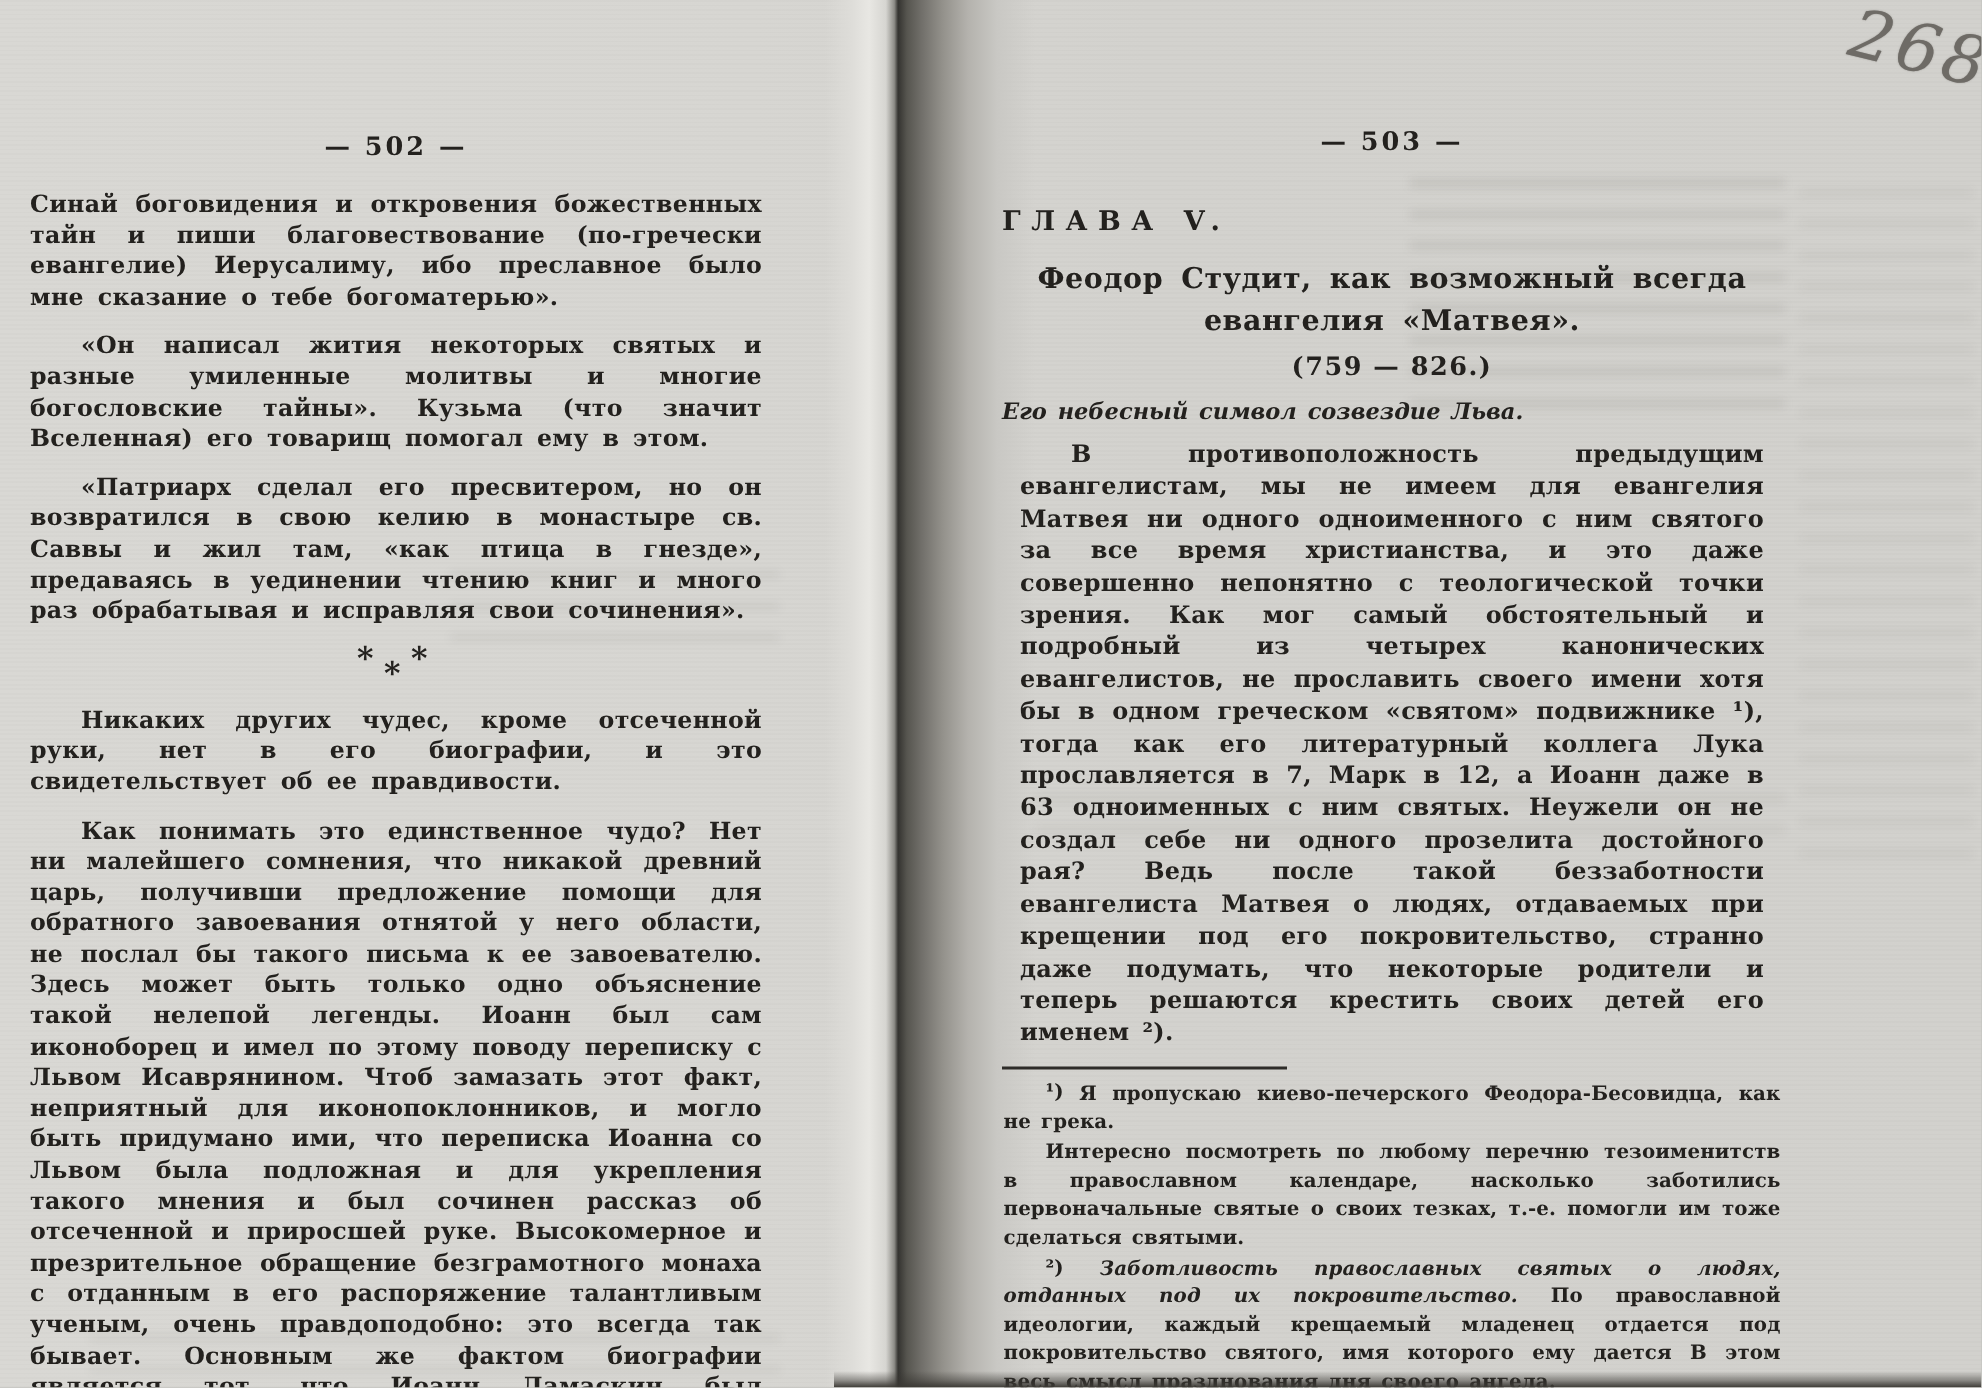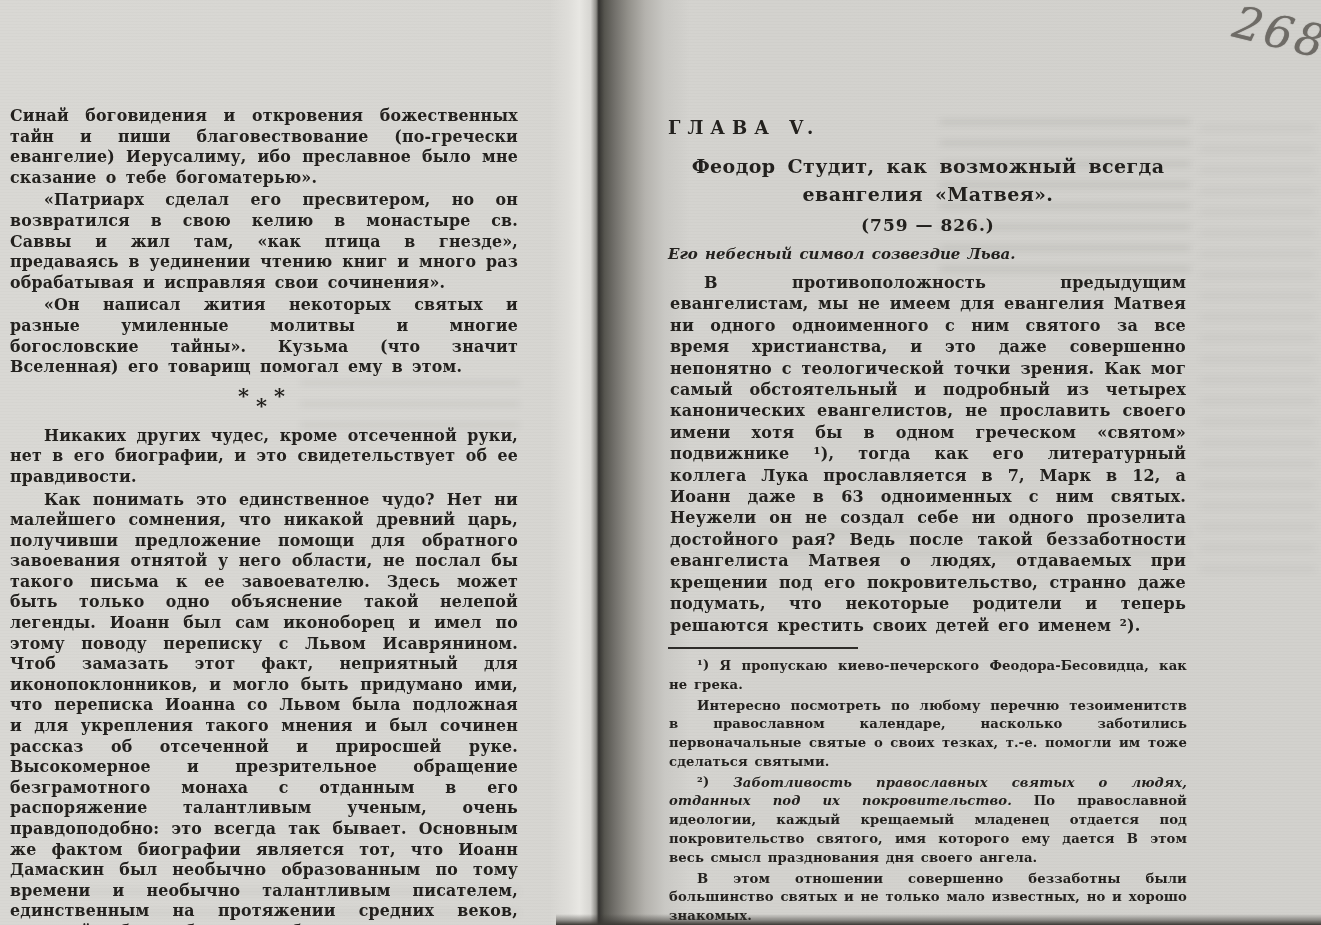--- a/index.html
+++ b/index.html
@@ -44,21 +44,21 @@
   .page{position:absolute;top:0;}
   .page-left{left:8px;top:88px;width:512px;}
   .page-right{left:668px;top:85px;width:520px;}
   .page-num{
     text-align:center;font-size:17px;font-weight:bold;letter-spacing:2px;
     color:var(--ink);
   }
   
   .flow{margin-top:18px;}
   .para{
-    margin:2px;text-align:justify;
+    margin:12px;text-align:justify;
     font-size:15.8px;line-height:20.6px;font-weight:bold;
     word-spacing:3.5px;letter-spacing:0.2px;
     text-indent:34px;
   }
   .para.noindent{text-indent:0;}
   .page-right .para{font-size:16px;line-height:21.4px;word-spacing:3px;}
   
   .sep{position:relative;height:28px;margin:9px 0 11px 0;}
   .sep span{position:absolute;font-size:21px;font-weight:bold;line-height:14px;}
   .sep .s1{left:calc(50% - 26px);top:2px;}
@@ -116,38 +116,40 @@
 
 <div class="scan">
 
   <div class="smudge sm1"></div>
   <div class="smudge sm2"></div>
   <div class="smudge sm3"></div>
   <div class="smudge sm4"></div>
   <div class="smudge sm5"></div>
 
   <div class="page page-left">
+    <div class="page-num">— 502 —</div>
     <div class="flow">
       <p class="para noindent">Синай боговидения и откровения божественных тайн и пиши благовествование (по-гречески евангелие) Иерусалиму, ибо преславное было мне сказание о тебе богоматерью».</p>
+      <p class="para">«Он написал жития некоторых святых и разные умиленные молитвы и многие богословские тайны». Кузьма (что значит Вселенная) его товарищ помогал ему в этом.</p>
       <p class="para">«Патриарх сделал его пресвитером, но он возвратился в свою келию в монастыре св. Саввы и жил там, «как птица в гнезде», предаваясь в уединении чтению книг и много раз обрабатывая и исправляя свои сочинения».</p>
-      <p class="para">«Он написал жития некоторых святых и разные умиленные молитвы и многие богословские тайны». Кузьма (что значит Вселенная) его товарищ помогал ему в этом.</p>
       <div class="sep">
         <span class="s1">*</span>
         <span class="s2">*</span>
         <span class="s3">*</span>
       </div>
       <p class="para">Никаких других чудес, кроме отсеченной руки, нет в его биографии, и это свидетельствует об ее правдивости.</p>
       <p class="para">Как понимать это единственное чудо? Нет ни малейшего сомнения, что никакой древний царь, получивши предложение помощи для обратного завоевания отнятой у него области, не послал бы такого письма к ее завоевателю. Здесь может быть только одно объяснение такой нелепой легенды. Иоанн был сам иконоборец и имел по этому поводу переписку с Львом Исаврянином. Чтоб замазать этот факт, неприятный для иконопоклонников, и могло быть придумано ими, что переписка Иоанна со Львом была подложная и для укрепления такого мнения и был сочинен рассказ об отсеченной и приросшей руке. Высокомерное и презрительное обращение безграмотного монаха с отданным в его распоряжение талантливым ученым, очень правдоподобно: это всегда так бывает. Основным же фактом биографии является тот, что Иоанн Дамаскин был необычно образованным по тому времени и необычно талантливым писателем, единственным на протяжении средних веков, который был бы способен написать такое мистическое и вместе с тем поэтическое повествование, как евангелие Иоанна.</p>
 
     </div>
   </div>
 
   <div class="gutter"></div>
 
   <div class="page page-right">
+    <div class="page-num">— 503 —</div>
     <h2 class="chapter">ГЛАВА V.</h2>
     <h1 class="title">Феодор Студит, как возможный всегда евангелия «Матвея».</h1>
     <div class="dates">(759 — 826.)</div>
     <div class="epigraph">Его небесный символ созвездие Льва.</div>
     <p class="para body-para">В противоположность предыдущим евангелистам, мы не имеем для евангелия Матвея ни одного одноименного с ним святого за все время христианства, и это даже совершенно непонятно с теологической точки зрения. Как мог самый обстоятельный и подробный из четырех канонических евангелистов, не прославить своего имени хотя бы в одном греческом «святом» подвижнике ¹), тогда как его литературный коллега Лука прославляется в 7, Марк в 12, а Иоанн даже в 63 одноименных с ним святых. Неужели он не создал себе ни одного прозелита достойного рая? Ведь после такой беззаботности евангелиста Матвея о людях, отдаваемых при крещении под его покровительство, странно даже подумать, что некоторые родители и теперь решаются крестить своих детей его именем ²).</p>
     <div class="fn-rule"></div>
     <div class="footnotes">
       <p class="fn"><span class="fnm">¹) </span><i></i><span>Я пропускаю киево-печерского Феодора-Бесовидца, как не грека.</span></p>
       <p class="fn"><span class="fnm"></span><i></i><span>Интересно посмотреть по любому перечню тезоименитств в православном календаре, насколько заботились первоначальные святые о своих тезках, т.-е. помогли им тоже сделаться святыми.</span></p>
       <p class="fn"><span class="fnm">²) </span><i>Заботливость православных святых о людях, отданных под их покровительство. </i><span>По православной идеологии, каждый крещаемый младенец отдается под покровительство святого, имя которого ему дается В этом весь смысл празднования дня своего ангела.</span></p>

